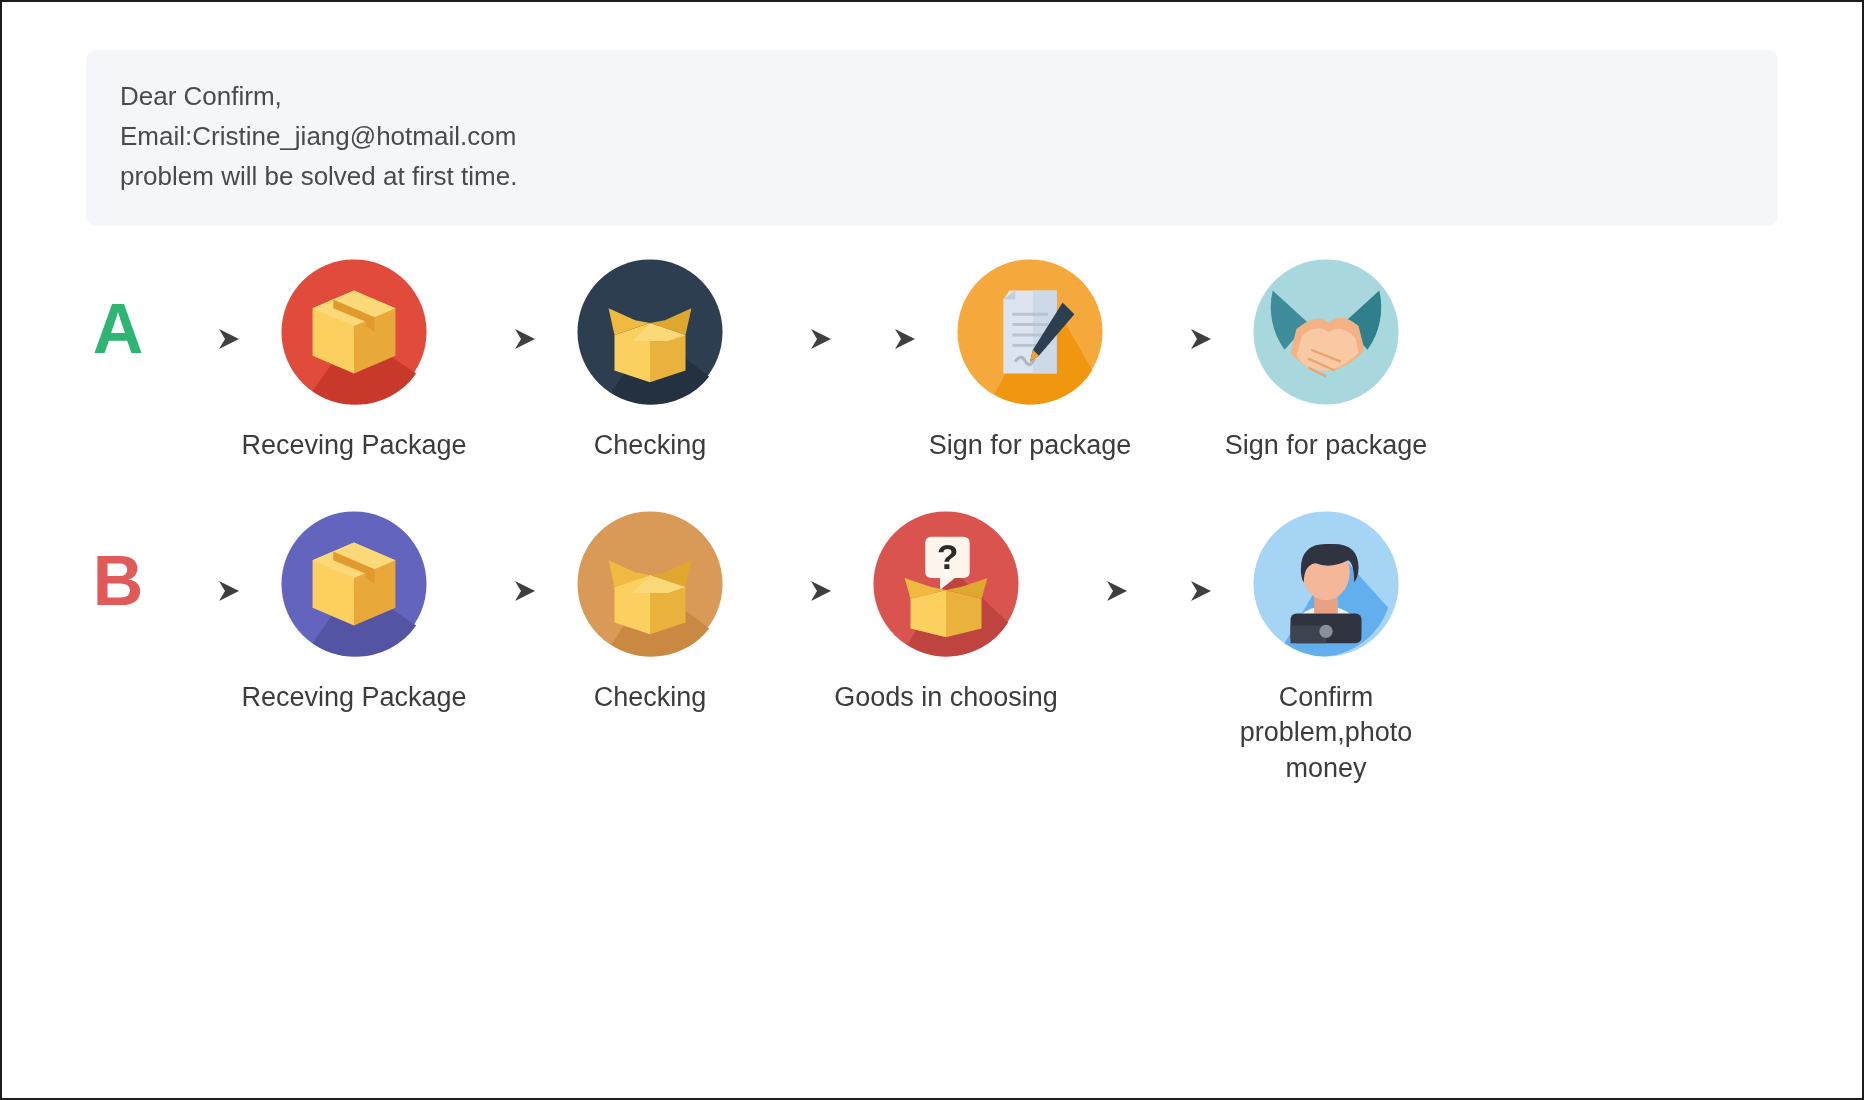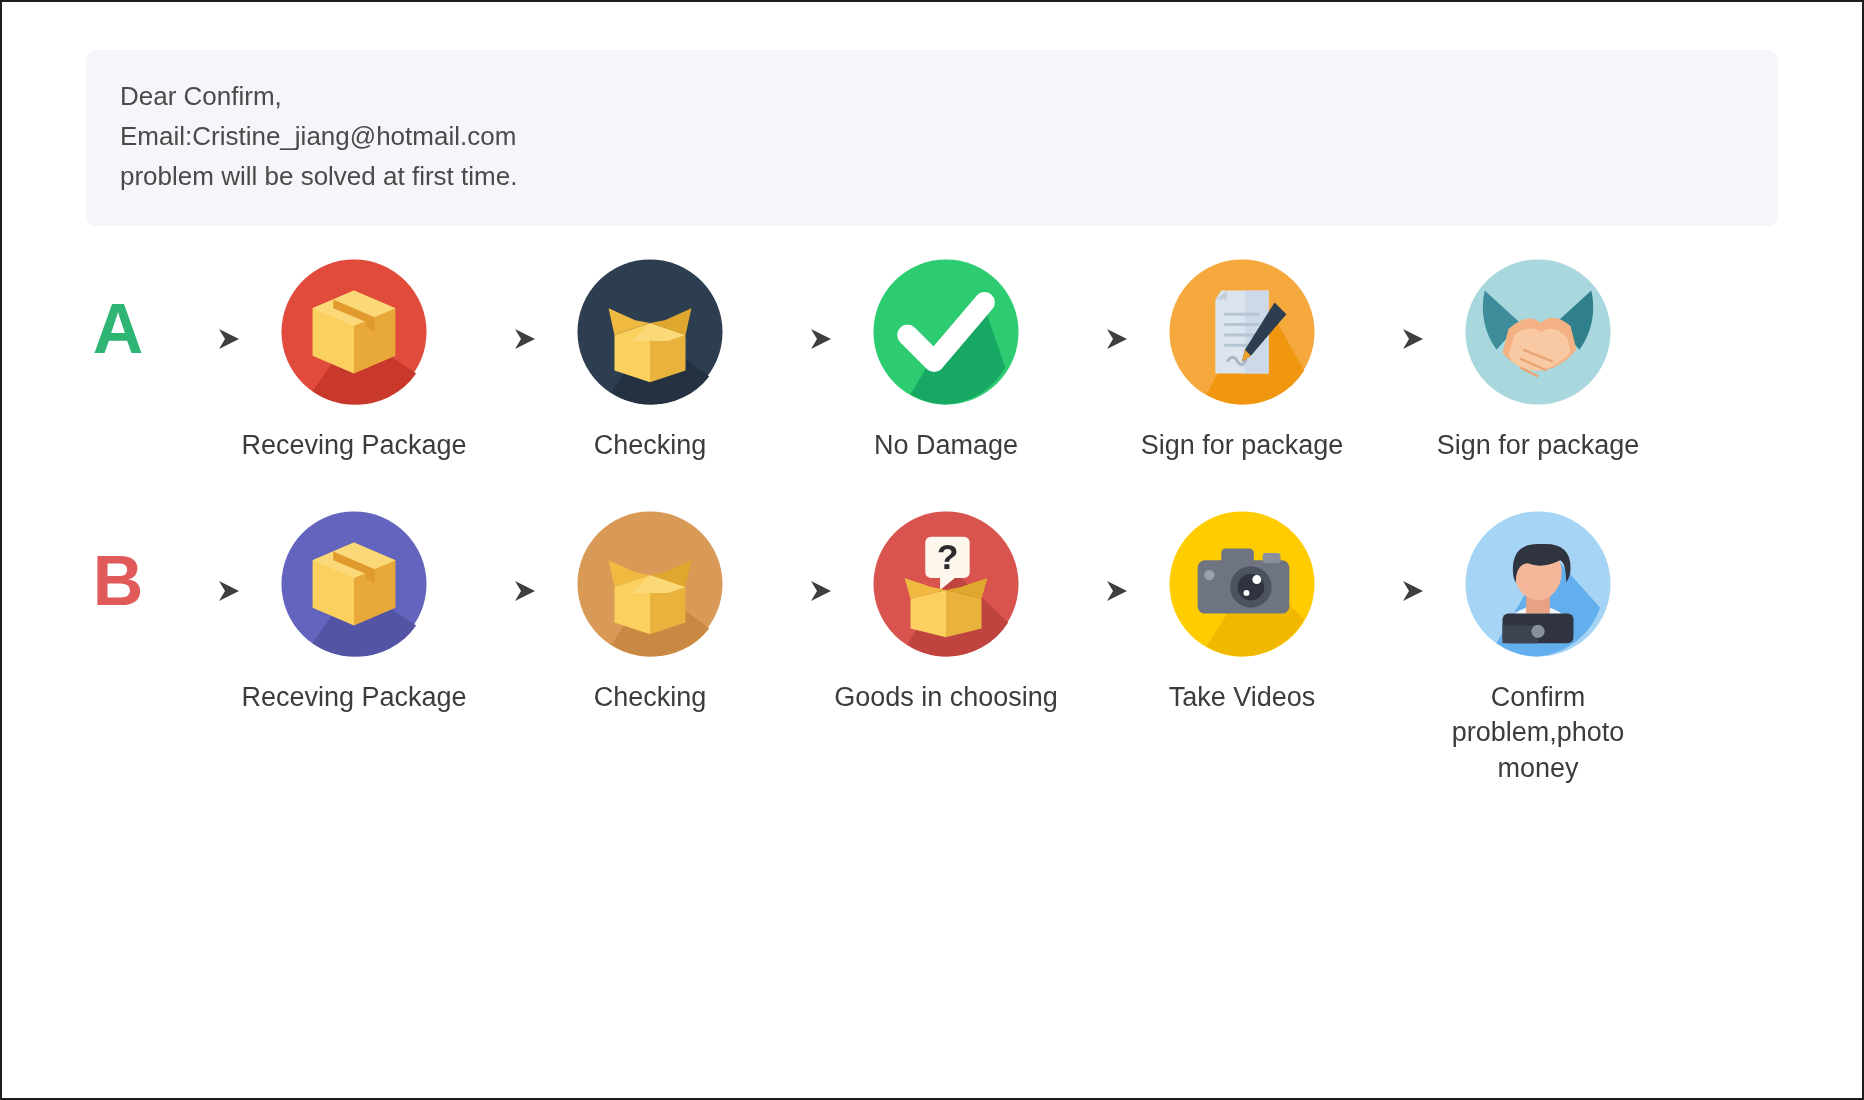--- a/index.html
+++ b/index.html
@@ -92,30 +92,20 @@
         <div class="caption">Checking</div>
       </div>
 
       <div class="arrow">
         <svg width="74" height="26" viewBox="0 0 74 26">
             <path d="M2 13 H58" stroke="url(#ag)" stroke-width="4" fill="none"></path>
             <path d="M50 3 L70 13 L50 23 L56 13 Z" fill="#3f3f3f"></path>
           </svg>
       </div>
 
-      <div class="step">
-        <div class="icon-wrap">
-          <svg class="svgicon" viewBox="0 0 100 100">
-            <circle cx="50" cy="50" r="49" fill="#2ecc71"></circle>
-            <path d="M44 62 L75 30 L90 74 A49 49 0 0 1 50 99 A49 49 0 0 1 26 92 Z" fill="#17a863"></path>
-            <path d="M24 52 L42 70 L76 30" stroke="#ffffff" stroke-width="14" fill="none" stroke-linecap="round" stroke-linejoin="round"></path>
-          </svg>
-        </div>
-        <div class="caption">No Damage</div>
-      </div>
 
       <div class="arrow">
         <svg width="74" height="26" viewBox="0 0 74 26">
             <path d="M2 13 H58" stroke="url(#ag)" stroke-width="4" fill="none"></path>
             <path d="M50 3 L70 13 L50 23 L56 13 Z" fill="#3f3f3f"></path>
           </svg>
       </div>
 
       <div class="step">
         <div class="icon-wrap">
@@ -235,37 +225,20 @@
         <div class="caption">Goods in choosing</div>
       </div>
 
       <div class="arrow">
         <svg width="74" height="26" viewBox="0 0 74 26">
             <path d="M2 13 H58" stroke="url(#ag)" stroke-width="4" fill="none"></path>
             <path d="M50 3 L70 13 L50 23 L56 13 Z" fill="#3f3f3f"></path>
           </svg>
       </div>
 
-      <div class="step">
-        <div class="icon-wrap">
-          <svg class="svgicon" viewBox="0 0 100 100">
-            <circle cx="50" cy="50" r="49" fill="#ffcc00"></circle>
-            <path d="M62 44 L92 74 A49 49 0 0 1 50 99 A49 49 0 0 1 26 92 L40 70 Z" fill="#f0b800"></path>
-            <rect x="20" y="34" width="62" height="36" rx="5" fill="#6f7482"></rect>
-            <rect x="36" y="26" width="22" height="10" rx="3" fill="#6f7482"></rect>
-            <rect x="64" y="29" width="12" height="7" rx="2" fill="#8a8f9c"></rect>
-            <circle cx="56" cy="52" r="14" fill="#4c525f"></circle>
-            <circle cx="56" cy="52" r="9" fill="#2f3440"></circle>
-            <circle cx="60" cy="47" r="3" fill="#ffffff"></circle>
-            <circle cx="53" cy="56" r="2" fill="#ffffff"></circle>
-            <circle cx="28" cy="44" r="3.5" fill="#9aa0ad"></circle>
-          </svg>
-        </div>
-        <div class="caption">Take Videos</div>
-      </div>
 
       <div class="arrow">
         <svg width="74" height="26" viewBox="0 0 74 26">
             <path d="M2 13 H58" stroke="url(#ag)" stroke-width="4" fill="none"></path>
             <path d="M50 3 L70 13 L50 23 L56 13 Z" fill="#3f3f3f"></path>
           </svg>
       </div>
 
       <div class="step">
         <div class="icon-wrap">

